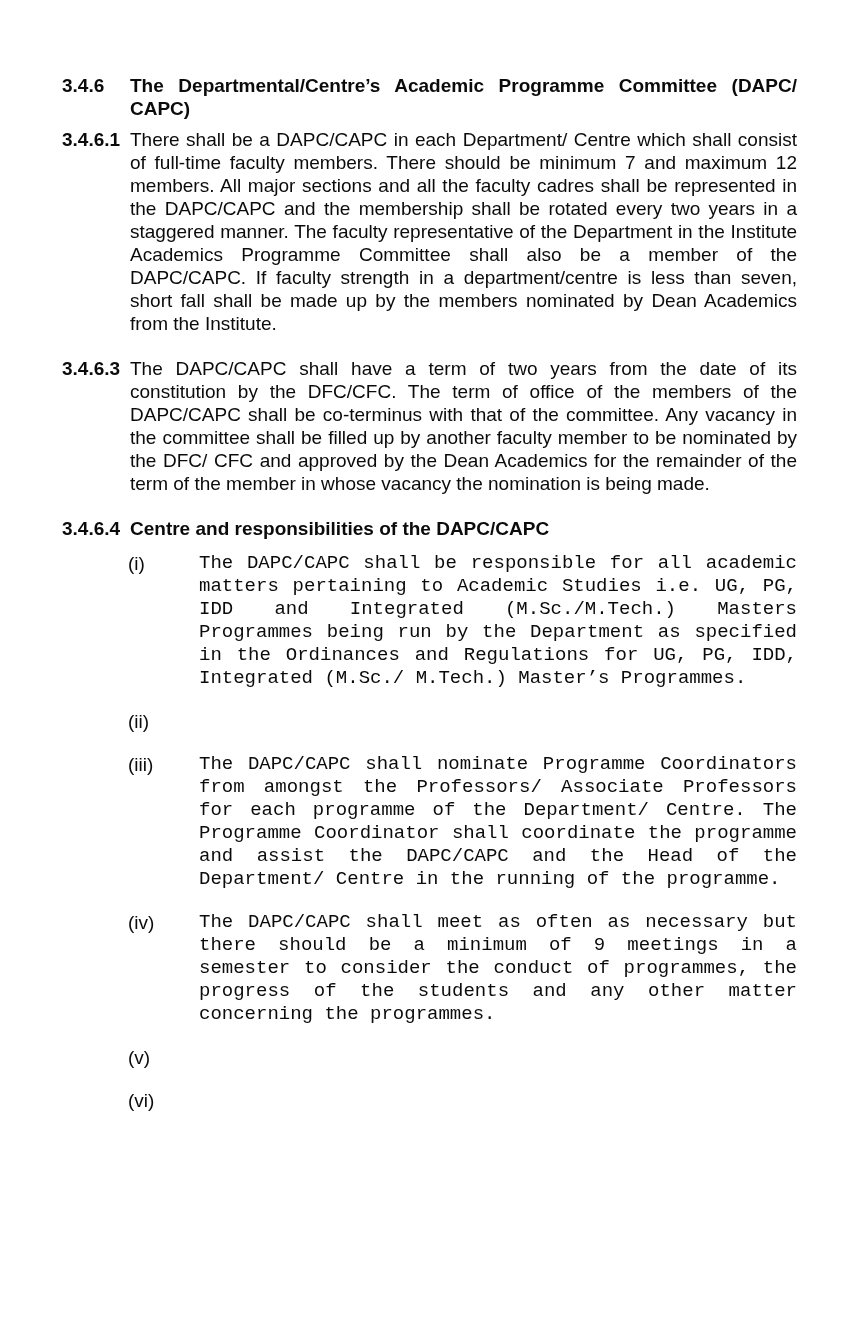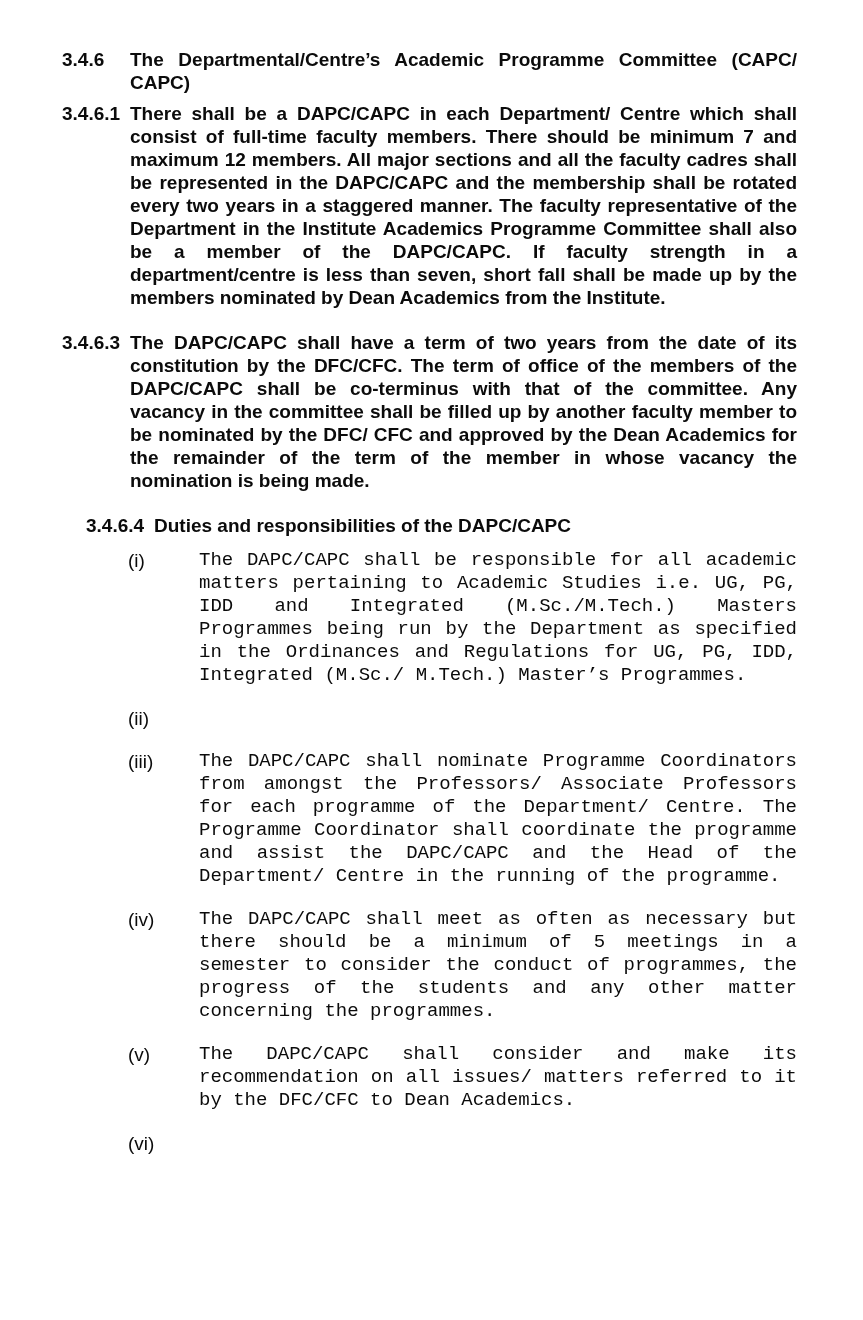--- a/index.html
+++ b/index.html
@@ -28,28 +28,27 @@
     align-items: flex-start;
   }
   .sec .num {
     flex: 0 0 68px;
     font-weight: 700;
     white-space: nowrap;
   }
   .sec .body {
     flex: 1 1 auto;
     text-align: justify;
-    font-weight: bold;
   }
   .sec .body.bold {
     font-weight: 700;
   }
-  .mb-head { margin-bottom: 8px; }
+  .mb-head { margin-bottom: 8px; margin-top: 26px; }
   .mb-para { margin-bottom: 22px; }
-  .mb-sub  { margin-bottom: 12px; margin-left: 24px; }
+  .mb-sub  { margin-bottom: 12px; }
   .list {
     margin-left: 66px;
   }
   .item {
     display: flex;
     align-items: flex-start;
     margin-bottom: 20px;
   }
   .item:last-child { margin-bottom: 4px; }
   .item .marker {
@@ -62,63 +61,62 @@
     font-family: Liberation Mono, monospace;
   }
 </style>
 </head>
 <body>
 
 <div class="page">
 
   <div class="sec mb-head">
     <div class="num">3.4.6</div>
-    <div class="body bold">The Departmental/Centre’s Academic Programme Committee (CAPC/ CAPC)</div>
+    <div class="body bold">The Departmental/Centre’s Academic Programme Committee (DAPC/ CAPC)</div>
   </div>
 
   <div class="sec mb-para">
     <div class="num">3.4.6.1</div>
     <div class="body">There shall be a DAPC/CAPC in each Department/ Centre which shall consist of full-time faculty members. There should be minimum 7 and maximum 12 members. All major sections and all the faculty cadres shall be represented in the DAPC/CAPC and the membership shall be rotated every two years in a staggered manner.  The faculty representative of the Department in the Institute Academics Programme Committee shall also be a member of the DAPC/CAPC. If faculty strength in a department/centre is less than seven, short fall shall be made up by the members nominated by Dean Academics from the Institute.</div>
   </div>
 
 
   <div class="sec mb-para">
     <div class="num">3.4.6.3</div>
     <div class="body">The DAPC/CAPC shall have a term of two years from the date of its constitution by the DFC/CFC. The term of office of the members of the DAPC/CAPC shall be co-terminus with that of the committee. Any vacancy in the committee shall be filled up by another faculty member to be nominated by the DFC/ CFC and approved by the Dean Academics for the remainder of the term of the member in whose vacancy the nomination is being made.</div>
   </div>
 
   <div class="sec mb-sub">
     <div class="num">3.4.6.4</div>
-    <div class="body bold">Duties and responsibilities of the DAPC/CAPC</div>
+    <div class="body bold">Centre and responsibilities of the DAPC/CAPC</div>
   </div>
 
   <div class="list">
 
     <div class="item">
       <div class="marker">(i)</div>
       <div class="body">The DAPC/CAPC shall be responsible for all academic matters pertaining to Academic Studies i.e. UG, PG, IDD and Integrated (M.Sc./M.Tech.) Masters Programmes being run by the Department as specified in the Ordinances and Regulations for UG, PG, IDD, Integrated (M.Sc./ M.Tech.) Master’s Programmes.</div>
     </div>
 
     <div class="item">
       <div class="marker">(ii)</div>
     </div>
 
     <div class="item">
       <div class="marker">(iii)</div>
       <div class="body">The DAPC/CAPC shall nominate Programme Coordinators from amongst the Professors/ Associate Professors for each programme of the Department/ Centre. The Programme Coordinator shall coordinate the programme and assist the DAPC/CAPC and the Head of the Department/ Centre in the running of the programme.</div>
     </div>
 
     <div class="item">
       <div class="marker">(iv)</div>
-      <div class="body">The DAPC/CAPC shall meet as often as necessary but there should be a minimum of 5 meetings in a semester to consider the conduct of programmes, the progress of the students and any other matter concerning the programmes.</div>
+      <div class="body">The DAPC/CAPC shall meet as often as necessary but there should be a minimum of 9 meetings in a semester to consider the conduct of programmes, the progress of the students and any other matter concerning the programmes.</div>
     </div>
 
     <div class="item">
       <div class="marker">(v)</div>
-      <div class="body">The DAPC/CAPC shall consider and make its recommendation on all issues/ matters referred to it by the DFC/CFC to Dean Academics.</div>
     </div>
 
     <div class="item">
       <div class="marker">(vi)</div>
     </div>
 
   </div>
 
 </div>
 

